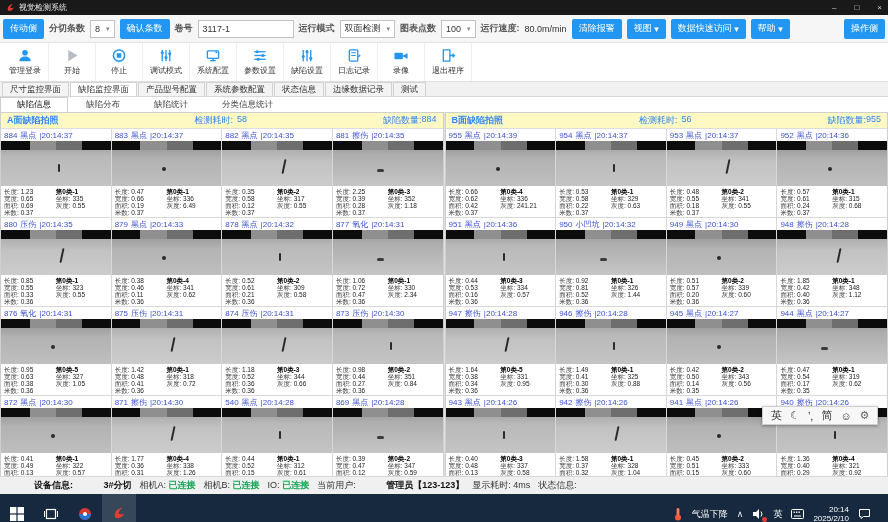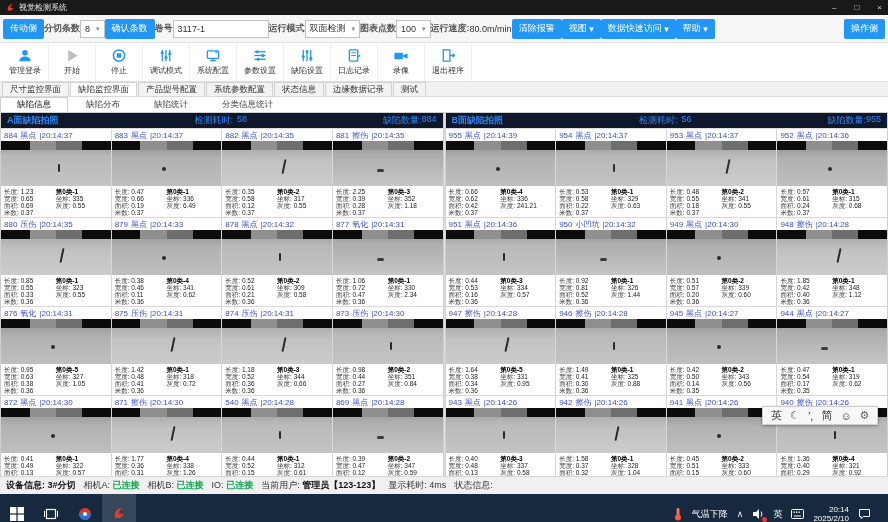--- a/index.html
+++ b/index.html
@@ -8,21 +8,21 @@
 
   
   .titlebar{position:absolute;top:0;left:0;width:888px;height:15px;background:#191919;color:#e9e9e9;
     display:flex;align-items:center;gap:4px;padding:0 6px;font-size:8px;}
   .app-ico{width:9px;height:9px;display:inline-block;}
   .win-controls{margin-left:auto;display:flex;gap:18px;color:#d8d8d8;font-size:8px;}
   .win-controls span{cursor:default;}
 
   
   .toolbar1{position:absolute;top:15px;left:0;width:888px;height:28px;background:#f6f6f6;
-    border-bottom:1px solid #e2e2e2;display:flex;align-items:center;padding:0 3px;font-size:9px;color:#444;}
+    border-bottom:1px solid #e2e2e2;display:flex;align-items:center;gap:5px;padding:0 3px;font-size:9px;color:#444;}
   .btn-blue{background:#2196f3;color:#fff;border:none;border-radius:2px;height:20px;
     display:inline-flex;align-items:center;padding:0 7px;font-size:9px;white-space:nowrap;}
   .lbl{font-weight:bold;color:#555;white-space:nowrap;}
   .field{background:#fff;border:1px solid #c2c2c2;height:18px;display:inline-flex;align-items:center;
     padding:0 4px;font-size:9px;color:#333;white-space:nowrap;}
   .dd .arr{color:#888;margin-left:6px;font-size:7px;}
   .speed-val{color:#333;}
   .spacer{flex:1;}
 
   
@@ -40,21 +40,21 @@
   .mtab.active{background:#fff;position:relative;z-index:2;}
 
   
   .subtabs{position:absolute;top:97px;left:0;width:888px;height:15px;background:#fff;
     display:flex;align-items:center;gap:2px;padding-left:0;font-size:8.5px;color:#444;}
   .stab{padding:1px 16px;white-space:nowrap;}
   .stab.active{border:1px solid #cfcfcf;background:#fff;color:#111;}
 
   
   .panels{position:absolute;top:112px;left:0;width:888px;height:364px;display:flex;gap:1px;background:#e0e0e0;}
-  .panel{flex:1;background:#0f172a;border:1px solid #cfcfcf;display:flex;flex-direction:column;min-width:0;}
+  .panel{flex:1;background:#fef9c3;border:1px solid #cfcfcf;display:flex;flex-direction:column;min-width:0;}
   .panel-head{height:16px;flex:0 0 16px;display:flex;align-items:center;padding:0 6px;font-size:9px;
     border-bottom:1px solid #ddd;}
   .p-title{color:#2e86f5;font-weight:bold;}
   .p-mid{margin:0 auto;color:#2e86f5;display:flex;gap:4px;}
   .p-count{color:#2e86f5;display:flex;}
   .grid{flex:1;display:grid;grid-template-columns:repeat(4,1fr);grid-auto-rows:1fr;gap:1px;background:#d8d8d8;}
   .cell{background:#fff;display:flex;flex-direction:column;overflow:hidden;min-width:0;}
   .cell-head{height:12px;flex:0 0 12px;font-size:8px;color:#3c50d4;display:flex;gap:3px;align-items:center;
     padding:0 3px;white-space:nowrap;overflow:hidden;}
   .thumb{height:45px;flex:0 0 45px;position:relative;overflow:hidden;
@@ -75,21 +75,21 @@
   .cinfo .lb{color:#444;}
 
   
   .ime-float{position:absolute;left:762px;top:406px;height:19px;background:#f7f7f7;border:1px solid #cfcfcf;
     box-shadow:0 1px 3px rgba(0,0,0,.35);display:flex;align-items:center;gap:8px;padding:0 8px;
     font-size:11px;color:#333;z-index:6;}
 
   
   .statusbar{position:absolute;top:476px;left:0;width:888px;height:18px;background:#f0f0f0;
     border-top:1px solid #d8d8d8;display:flex;align-items:center;gap:8px;padding:0 6px;font-size:9px;color:#333;}
-  .statusbar b{color:#111;}
+  .statusbar b{color:#111;margin-left:28px;}
   .green{color:#15a554;font-weight:bold;}
 
   
   .taskbar{position:absolute;top:494px;left:0;width:888px;height:40px;background:#17293f;color:#fff;
     display:flex;align-items:stretch;font-size:9px;}
   .tb-ico{width:34px;display:flex;align-items:center;justify-content:center;}
   .tb-ico svg{width:14px;height:14px;}
   .tb-app.active{background:rgba(255,255,255,.14);border-bottom:2px solid #76b9ed;}
   .tb-right{margin-left:auto;display:flex;align-items:center;gap:9px;padding-right:4px;}
   .tb-right .txt{white-space:nowrap;}

